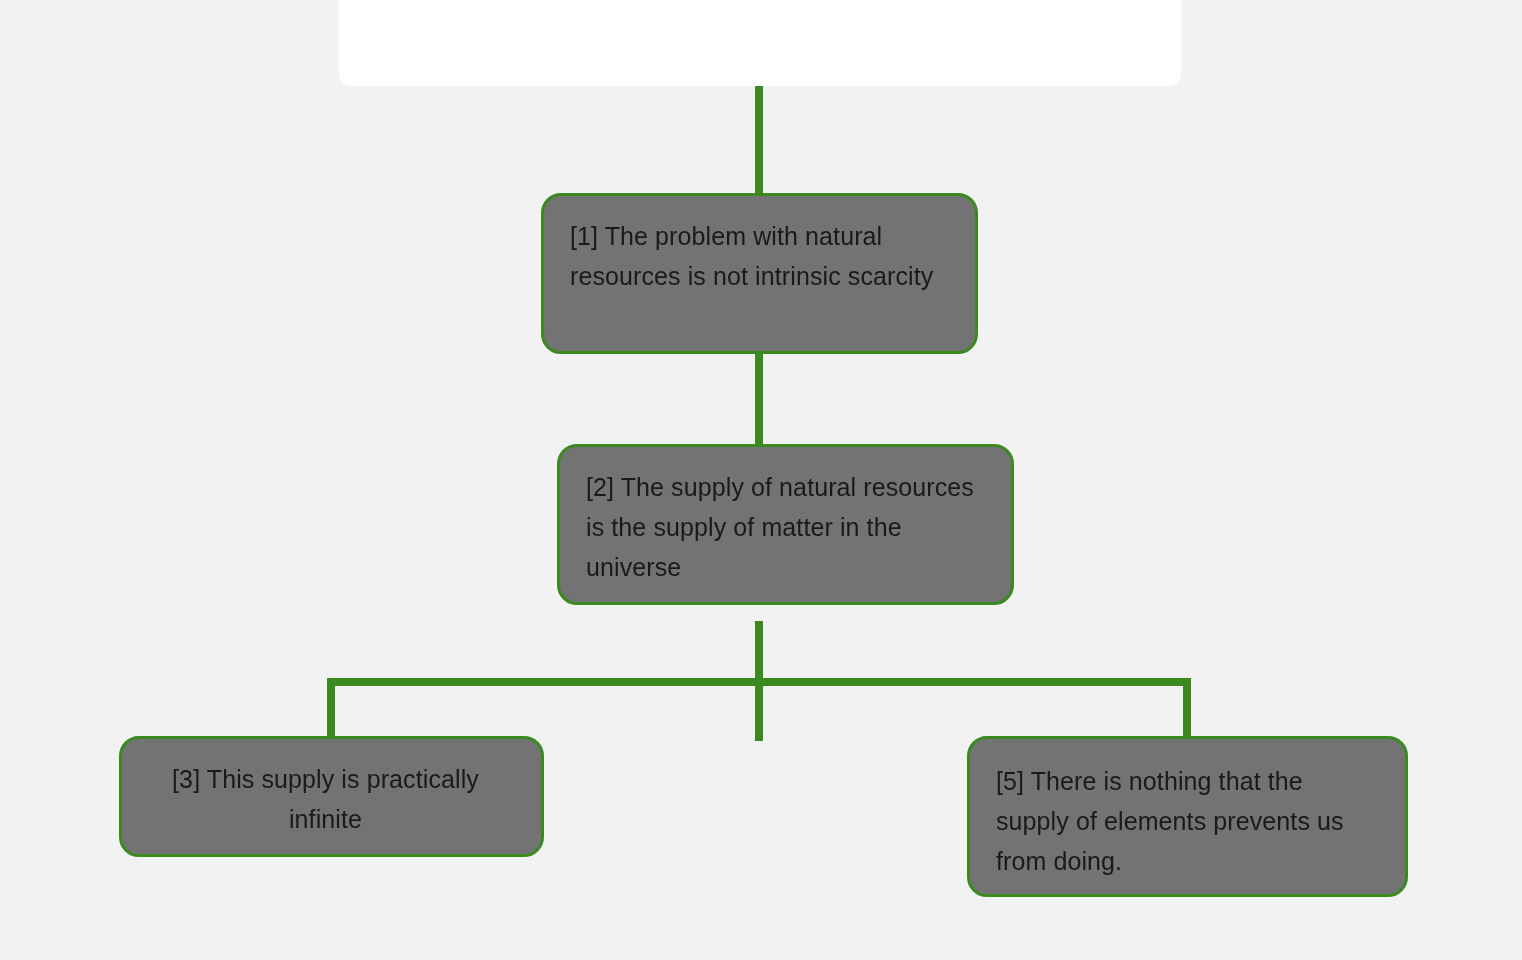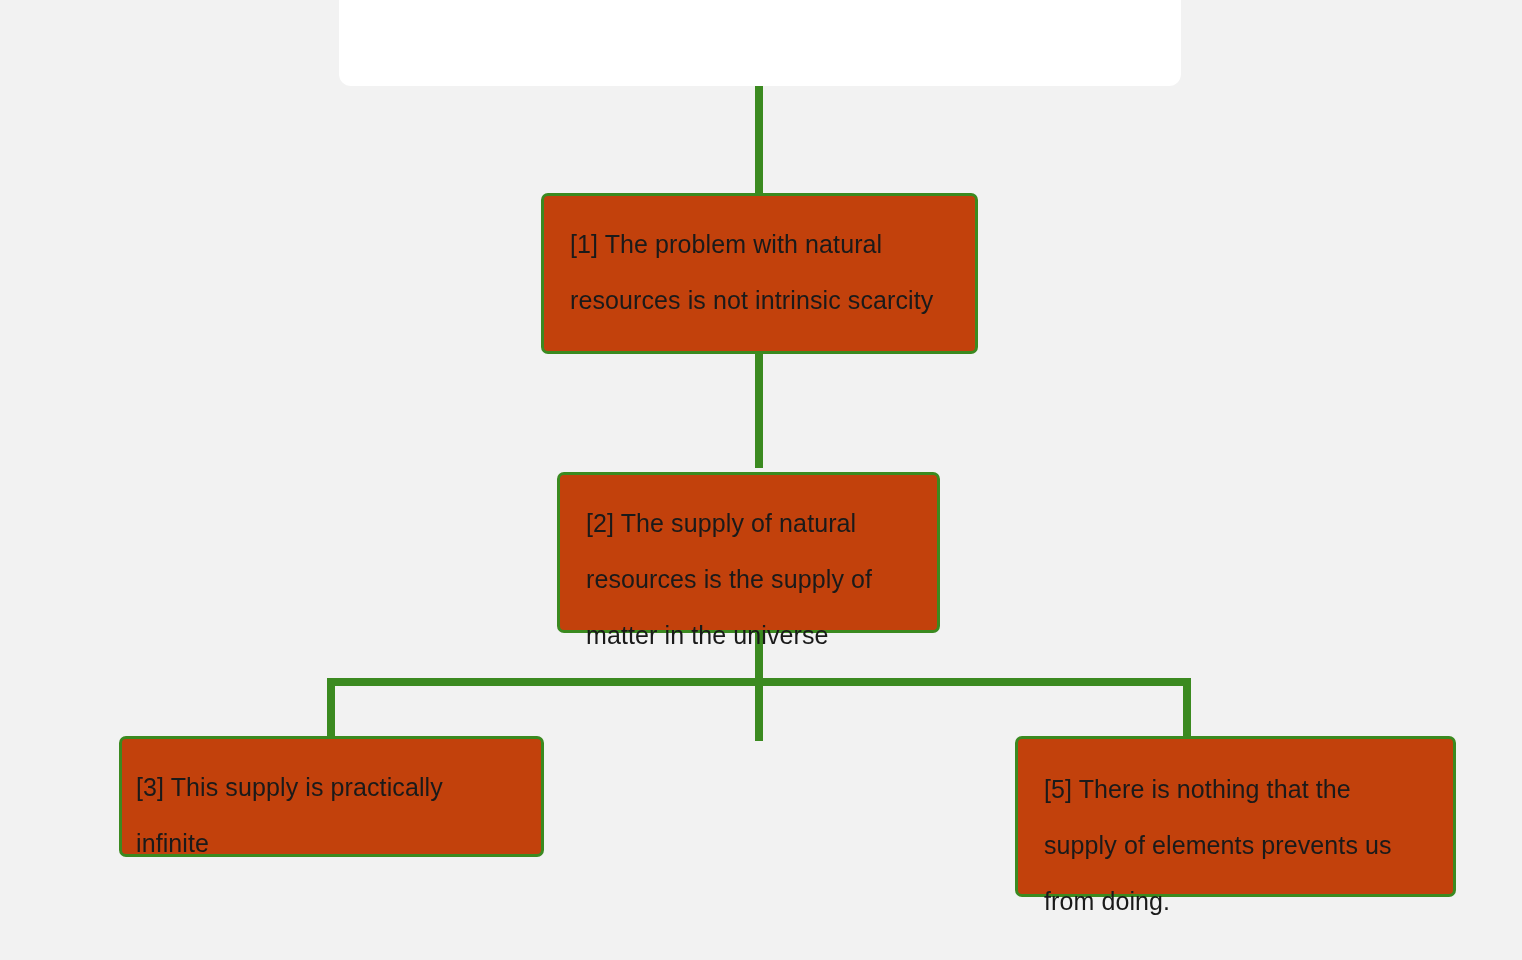--- a/index.html
+++ b/index.html
@@ -16,26 +16,26 @@
   }
   #canvas {
     position: absolute;
     left: 0; top: 0;
     width: 1522px;
     height: 960px;
   }
   .node {
     position: absolute;
     box-sizing: border-box;
-    background: #c2410c;
+    background: #737373;
     border: 3px solid #3b8a20;
-    border-radius: 7px;
+    border-radius: 20px;
     color: #1a1a1a;
     font-size: 25px;
-    line-height: 56px;
+    line-height: 40px;
     letter-spacing: 0.1px;
     z-index: 3;
   }
   .node .txt {
     display: block;
     white-space: pre-line;
   }
   
   #node-root {
     left: 339px;
@@ -53,46 +53,46 @@
   }
   #node-1 {
     left: 541px;
     top: 193px;
     width: 437px;
     height: 161px;
     padding: 20px 26px 0 26px;
   }
   #node-2 {
     left: 557px;
-    top: 472px;
-    width: 383px;
+    top: 444px;
+    width: 457px;
     height: 161px;
     padding: 20px 26px 0 26px;
   }
   #node-3 {
     left: 119px;
     top: 736px;
     width: 425px;
     height: 121px;
     padding: 20px 26px 0 14px;
+    text-align: center;
   }
   #node-4 {
     left: 567px;
     top: 736px;
     width: 377px;
     height: 121px;
     padding: 22px 26px 0 26px;
   }
   #node-5 {
     left: 967px;
     top: 736px;
     width: 441px;
     height: 161px;
     padding: 22px 26px 0 26px;
-    margin-left: 48px;
   }
   .edge {
     position: absolute;
     background: #3b8a20;
     z-index: 1;
   }
 </style>
 </head>
 <body>
 

